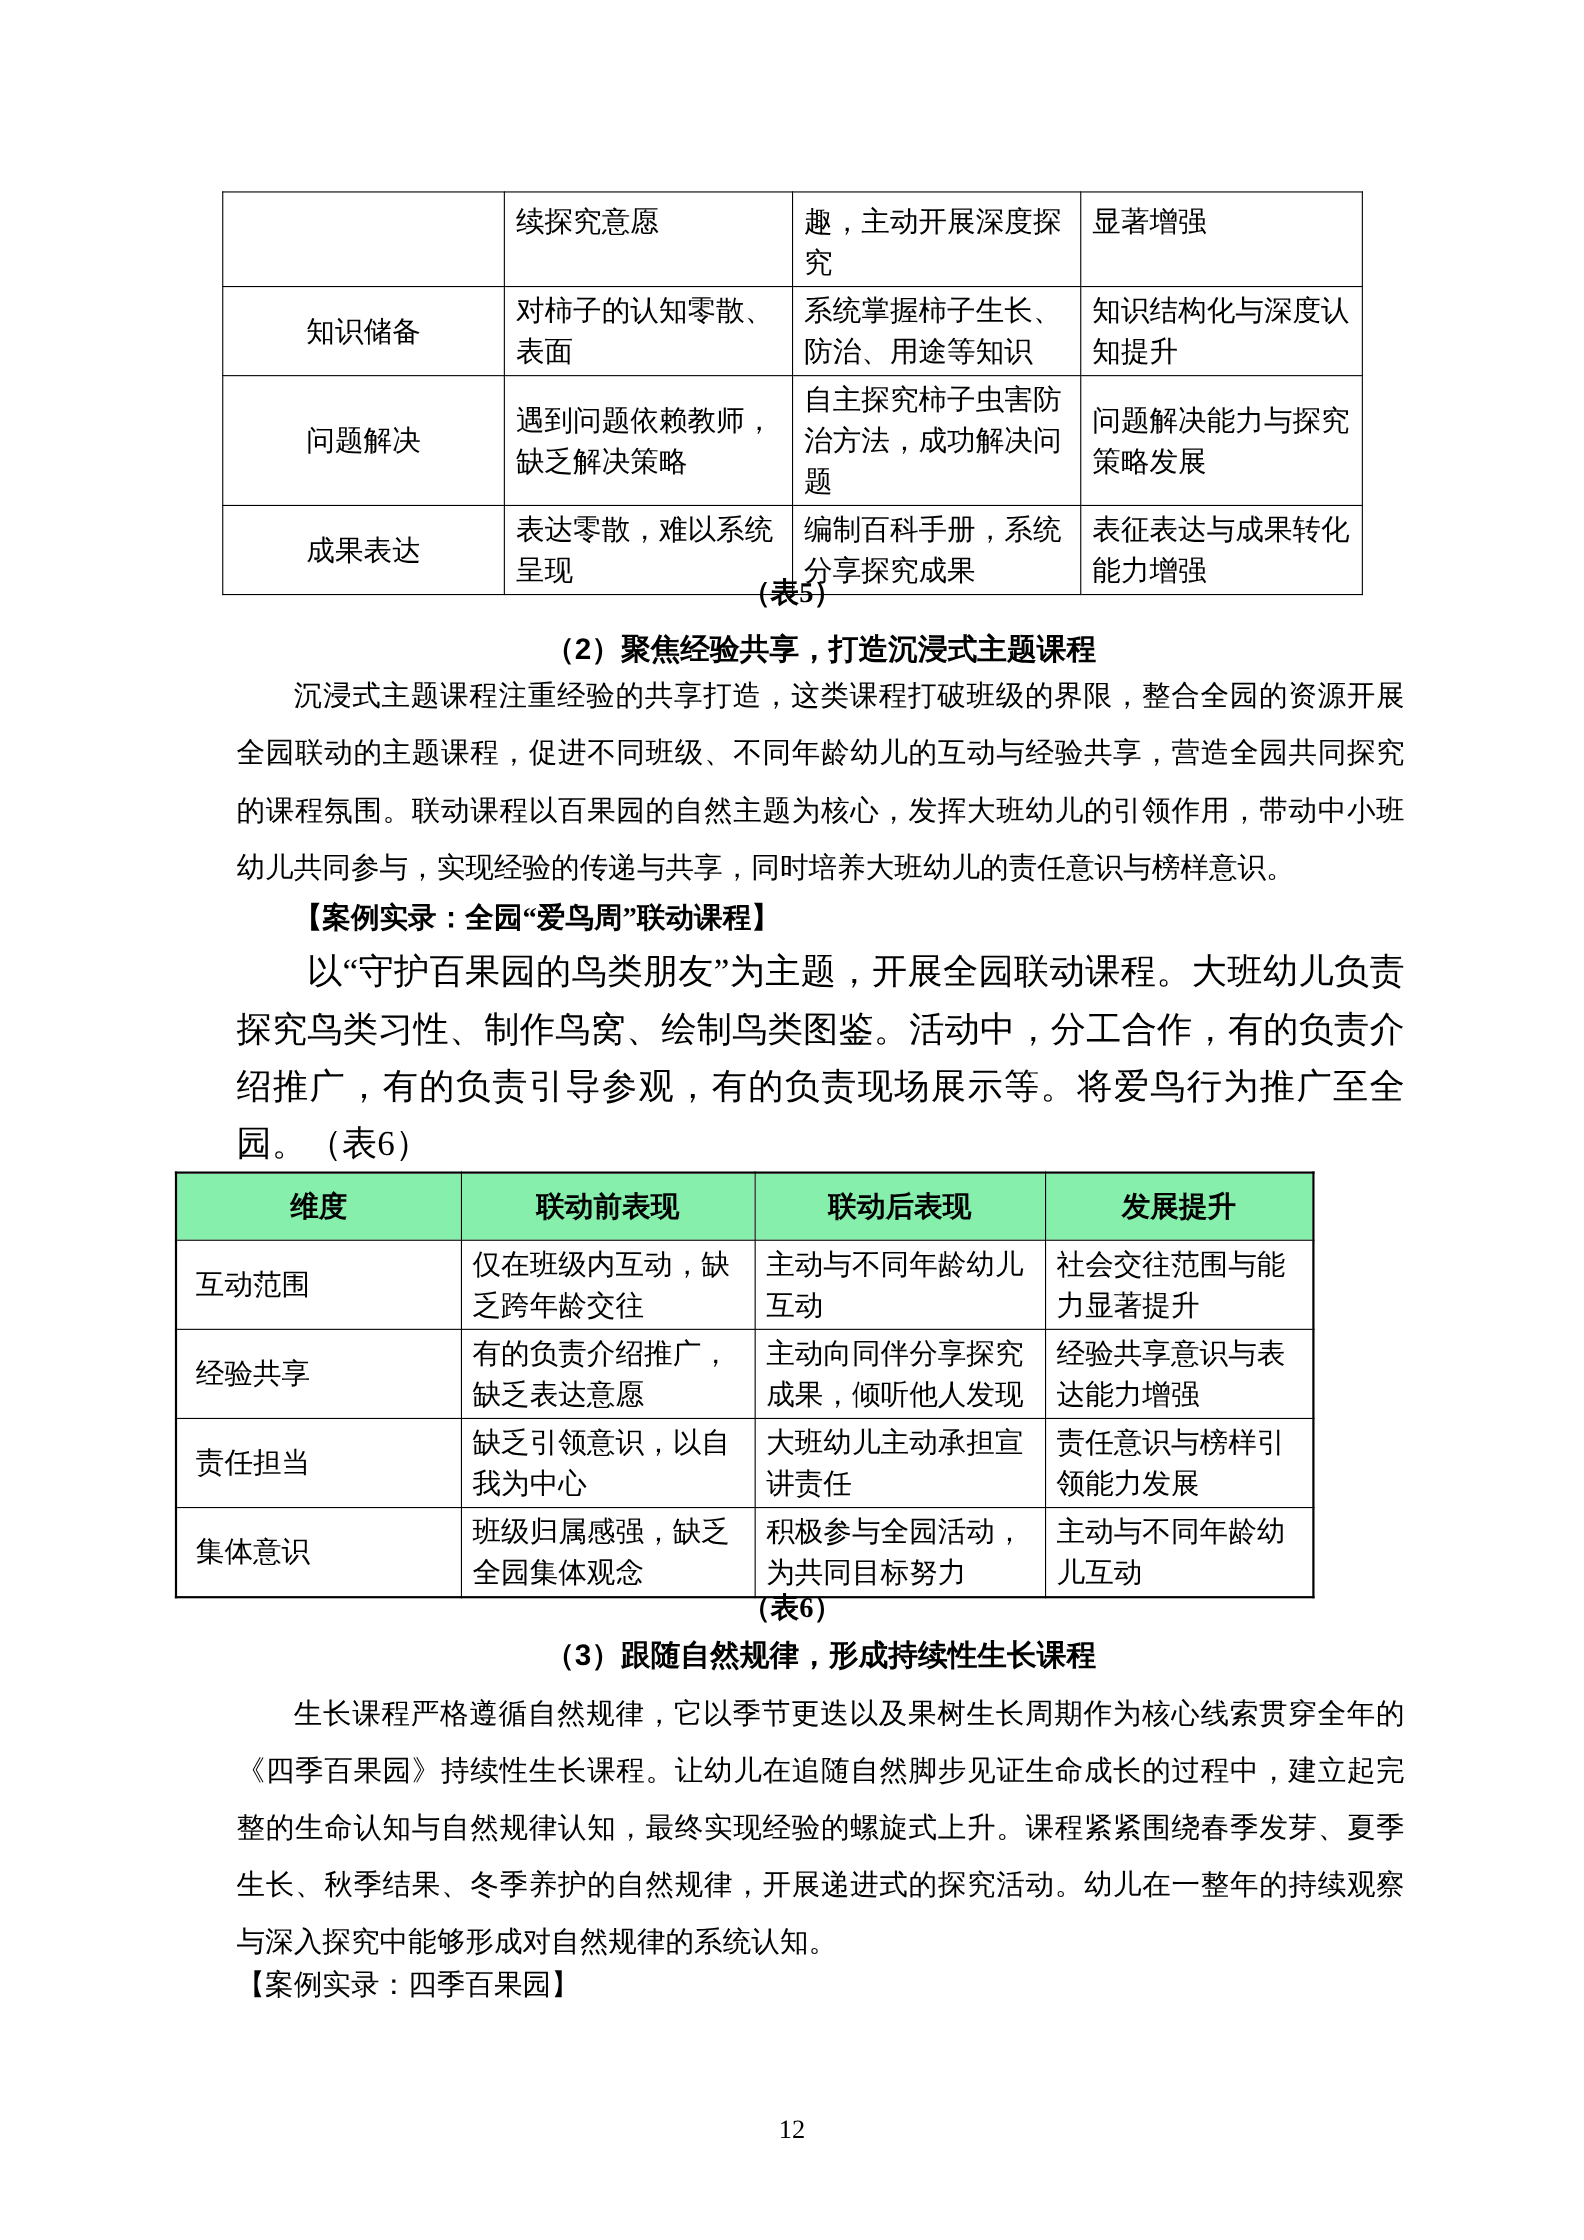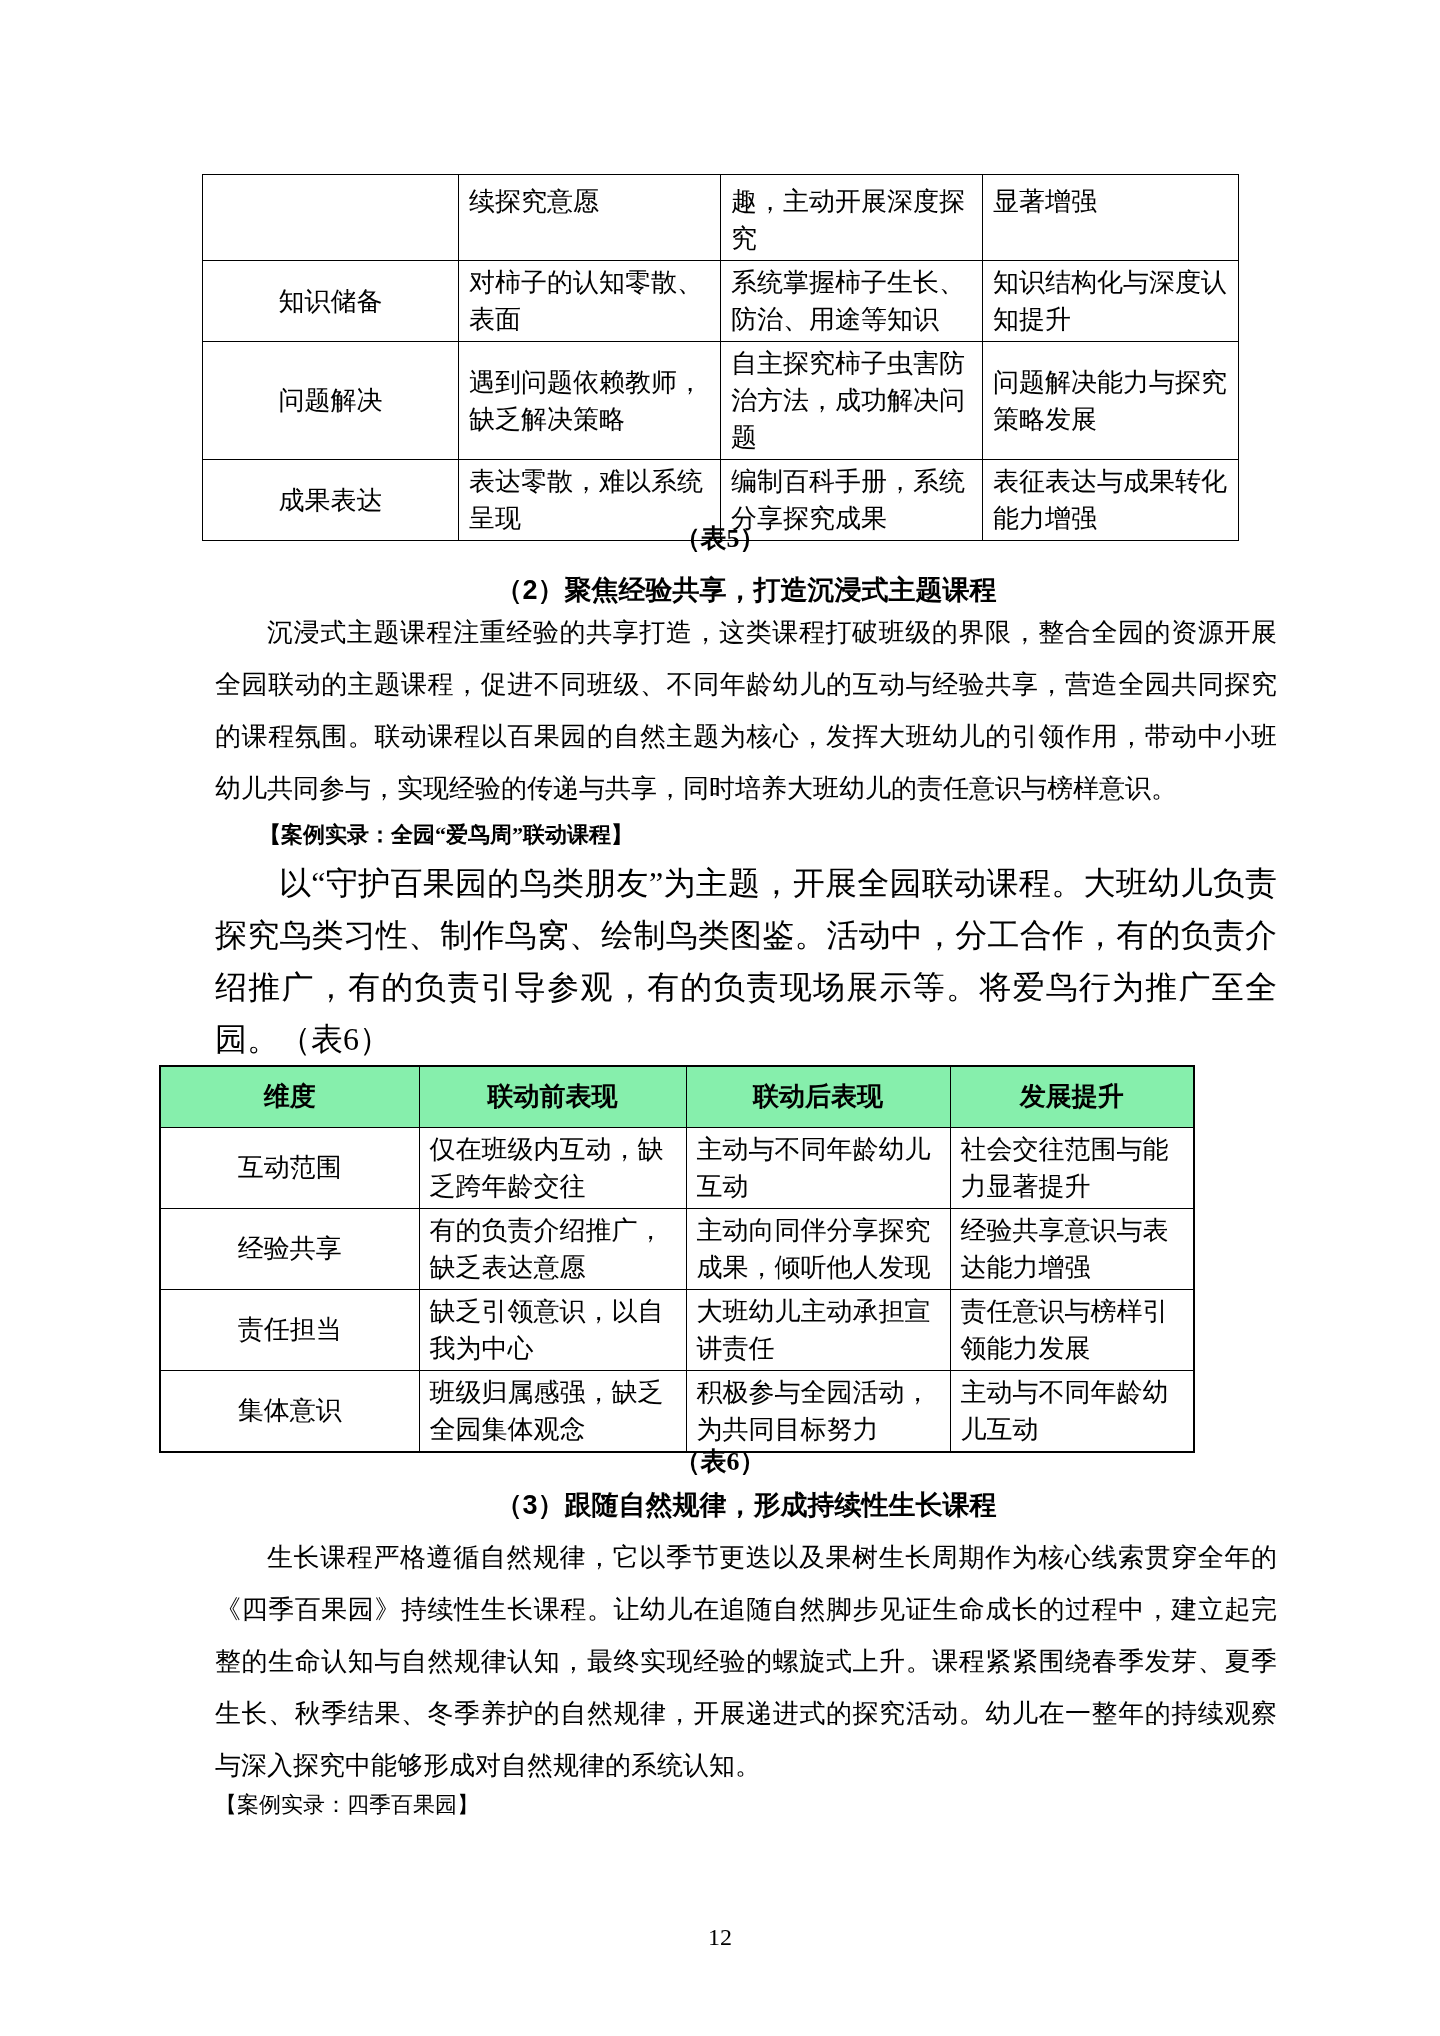--- a/index.html
+++ b/index.html
@@ -27,41 +27,41 @@
   .t5 tr.cont td{vertical-align:top;padding-top:8px;}
   
   .t6{position:absolute;left:159px;top:1065px;width:1034px;border:2px solid #000;}
   .t6 td,.t6 th{border:1px solid #000;}
   .t6 th{
     background:#86efac;
     font-family:"Liberation Sans","DejaVu Sans",sans-serif;
     font-weight:bold;
     font-size:26px;padding:4px 6px;
   }
-  .t6 td.dim{text-align:center;padding:3px 17px;}
+  .t6 td.dim{text-align:left;padding:3px 17px;}
   
   .caption{
     position:absolute;left:0;width:1440px;
     text-align:center;font-size:26px;line-height:36px;
     font-weight:bold;
   }
   .heading{
     position:absolute;left:215px;width:1062px;
     font-family:"Liberation Sans","DejaVu Sans",sans-serif;
     font-weight:bold;font-size:27px;line-height:40px;text-align:center;
   }
   .para{
     position:absolute;left:215px;width:1062px;
     font-size:26px;line-height:52px;
     text-align:justify;text-justify:inter-ideograph;
     text-indent:2em;
   }
   .case-title{
     position:absolute;left:215px;width:1062px;
-    font-size:22px;line-height:52px;
+    font-size:26px;line-height:52px;
     font-weight:bold;text-indent:2em;
   }
   .case-title.plain{font-weight:normal;text-indent:0;}
   .case-para{
     position:absolute;left:215px;width:1062px;
     font-size:32px;line-height:52px;
     text-align:justify;text-justify:inter-ideograph;
     text-indent:2em;
   }
   .page-number{

